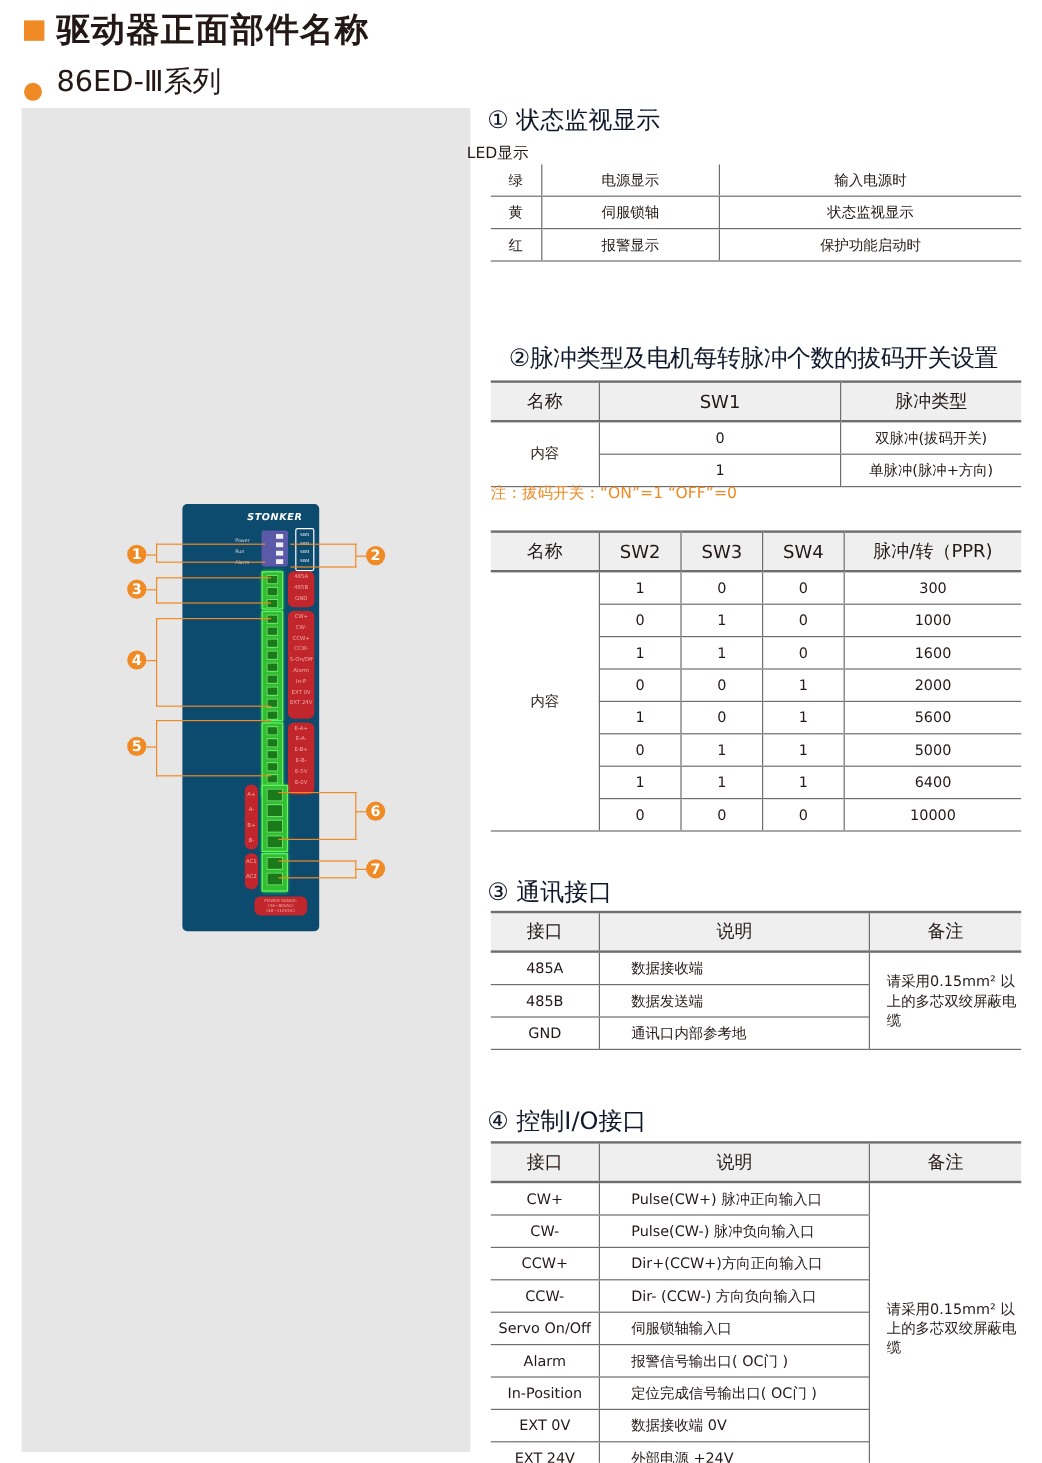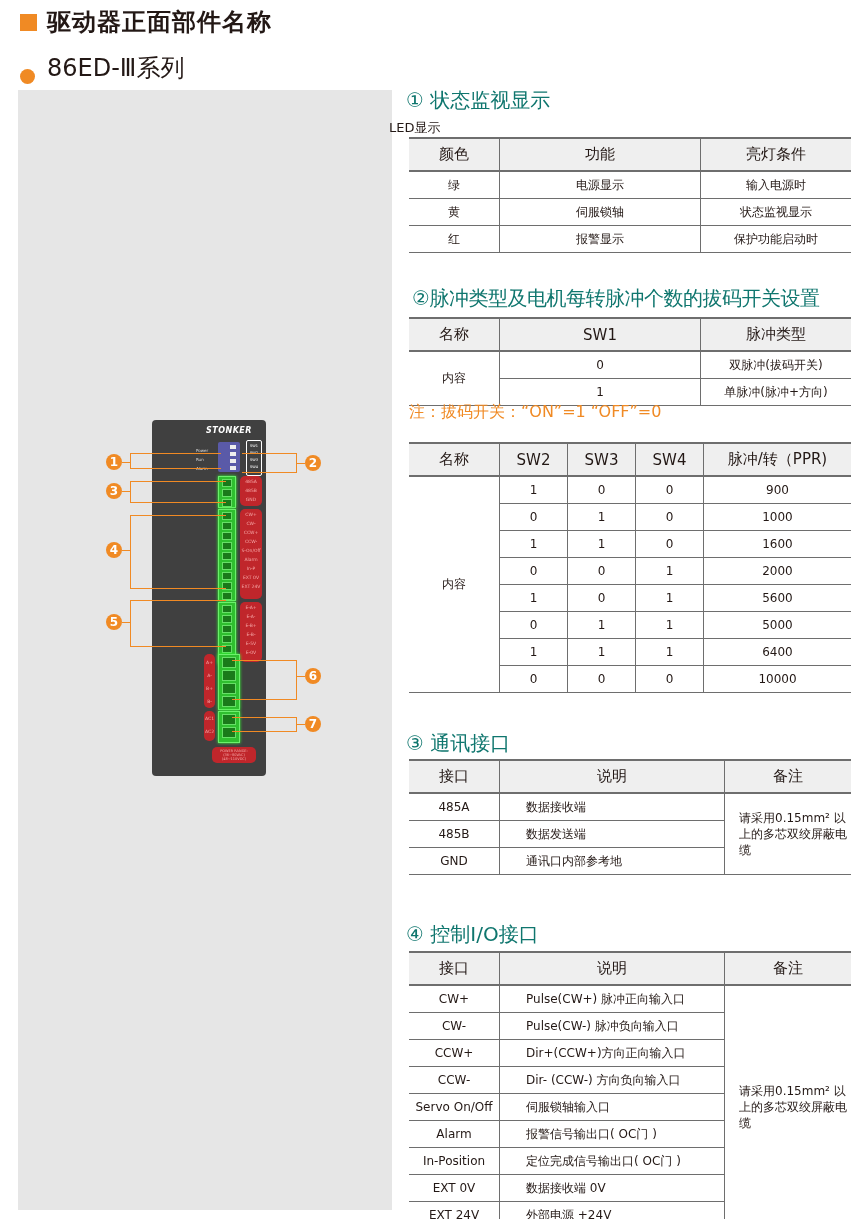--- a/index.html
+++ b/index.html
@@ -1,58 +1,58 @@
 <!DOCTYPE html>
 <html><head>
 <meta charset="utf-8">
 <style>
   html, body { margin:0; padding:0; background:#ffffff; }
   body { width:868px; height:1219px; position:relative; overflow:hidden;
          font-family:"DejaVu Sans", "Liberation Sans", sans-serif; color:#231815; }
   .abs { position:absolute; }
 
   
-  .h1 { left:20px; top:6px; font-size:24px; font-weight:bold; letter-spacing:1px; display:flex; align-items:center; }
+  .h1 { left:20px; top:6px; font-size:28px; font-weight:bold; letter-spacing:1px; display:flex; align-items:center; }
   .h1 .sq { width:17px; height:17px; background:#f08a24; margin-right:10px; display:inline-block; }
   .h2 { left:20px; top:52px; font-size:24px; display:flex; align-items:flex-end; }
   .h2 .dot { width:15px; height:15px; border-radius:50%; background:#f08a24; margin-right:12px; display:inline-block; }
 
   
   .panel { left:18px; top:90px; width:374px; height:1120px; background:#e6e6e6; }
 
   
-  .device { left:152px; top:420px; width:114px; height:356px; background:#404040; border-radius:4px; }
+  .device { left:152px; top:420px; width:114px; height:356px; background:#0c4a6e; border-radius:4px; }
   .device .brand { position:absolute; left:0; right:0; top:6px; text-align:right; padding-right:14px;
                    color:#fff; font-size:8px; font-weight:bold; font-style:italic; letter-spacing:0.5px; }
   .device .dip { position:absolute; left:66px; top:22px; width:22px; height:30px; background:#5a5aa8; border-radius:2px; }
   .device .dip i { display:block; width:6px; height:4px; background:#eee; margin:3px 0 0 12px; }
   .device .swbox { position:absolute; left:94px; top:20px; width:14px; height:34px; border:1px solid #fff; border-radius:2px; }
   .device .swbox span { display:block; color:#fff; font-size:3.5px; text-align:center; margin-top:3px; }
   .device .ledlbl { position:absolute; left:44px; color:#ddd; font-size:4px; }
   .term { position:absolute; background:#2fbf2f; border:1px solid #6cf06c; box-shadow:0 0 3px #3f3; }
   .term i { display:block; height:6px; margin:2px 3px; background:#1a7a1a; border:1px solid #66e066; }
   .lbl { position:absolute; background:#c0262b; border-radius:5px; color:#f5a5a5; font-size:4.5px; text-align:center; }
   .lbl span { display:block; }
 
   
   .callout { width:16px; height:16px; border-radius:50%; background:#f08a24; color:#fff; font-size:12px;
              text-align:center; line-height:16px; font-weight:bold; }
   .bracket { border:1.3px solid #f08a24; }
   .hline { height:0; border-top:1.3px solid #f08a24; }
 
   
-  .sec-title { font-size:20px; color:#0f766e; }
+  .sec-title { font-size:20px; color:#0f172a; }
   .sub { font-size:13px; }
   table { border-collapse:collapse; position:absolute; font-size:12px; color:#231815; }
   th { background:#efefef; font-weight:normal; font-size:15px; height:29px; border-top:2px solid #6e6e6e; border-bottom:2px solid #6e6e6e; }
   td { height:24px; border-bottom:1.2px solid #6e6e6e; text-align:center; }
   th + th, td + td, td.rs + td { border-left:1.5px solid #6e6e6e; }
   td.l { text-align:left; padding-left:26px; }
   td.lft { text-align:left; padding-left:14px; line-height:16px; font-size:12px; }
-  .note { font-size:16px; color:#f08a24; }
+  .note { font-size:13px; color:#f08a24; }
 </style>
 </head>
 <body>
 
 <div class="abs h1">
   <span class="sq"></span>
   <span>驱动器正面部件名称</span>
 </div>
 <div class="abs h2">
   <span class="dot"></span>
@@ -184,44 +184,39 @@
 <div class="abs bracket" style="left:232px;top:660px;width:64px;height:38px;border-left:none"></div>
 
 <div class="abs callout" style="left:305px;top:716px">7</div>
 <div class="abs hline" style="left:296px;top:724px;width:9px"></div>
 <div class="abs bracket" style="left:232px;top:717px;width:64px;height:13px;border-left:none"></div>
 
 <div class="abs sec-title" style="left:406px;top:87px">① 状态监视显示</div>
 <div class="abs sub" style="left:389px;top:119px">LED显示</div>
 <table style="left:409px;top:137px;width:442px">
   <tbody>
-      <tr>
-    <th style="width:88px">颜色</th>
-    <th style="width:198px">功能</th>
-    <th>亮灯条件</th>
-  </tr>
   <tr>
         <td>绿</td>
         <td>电源显示</td>
         <td>输入电源时</td>
       </tr>
   <tr>
         <td>黄</td>
         <td>伺服锁轴</td>
         <td>状态监视显示</td>
       </tr>
   <tr>
         <td>红</td>
         <td>报警显示</td>
         <td>保护功能启动时</td>
       </tr>
 </tbody>
   </table>
 
-<div class="abs sec-title" style="left:412px;top:285px;letter-spacing:-0.5px">②脉冲类型及电机每转脉冲个数的拔码开关设置</div>
+<div class="abs sec-title" style="left:424px;top:285px;letter-spacing:-0.5px">②脉冲类型及电机每转脉冲个数的拔码开关设置</div>
 <table style="left:409px;top:317px;width:442px">
   <tbody>
       <tr>
     <th style="width:88px">名称</th>
     <th style="width:198px">SW1</th>
     <th>脉冲类型</th>
   </tr>
   <tr>
     <td rowspan="2" class="rs">内容</td>
     <td>0</td>
@@ -242,21 +237,21 @@
     <th style="width:65px">SW2</th>
     <th style="width:65px">SW3</th>
     <th style="width:65px">SW4</th>
     <th>脉冲/转（PPR)</th>
   </tr>
   <tr>
     <td rowspan="8" class="rs">内容</td>
     <td>1</td>
         <td>0</td>
         <td>0</td>
-        <td>900</td>
+        <td>300</td>
   </tr>
   <tr>
         <td style="border-left:1.5px solid #6e6e6e">0</td>
         <td>1</td>
         <td>0</td>
         <td>1000</td>
       </tr>
   <tr>
         <td style="border-left:1.5px solid #6e6e6e">1</td>
         <td>1</td>

